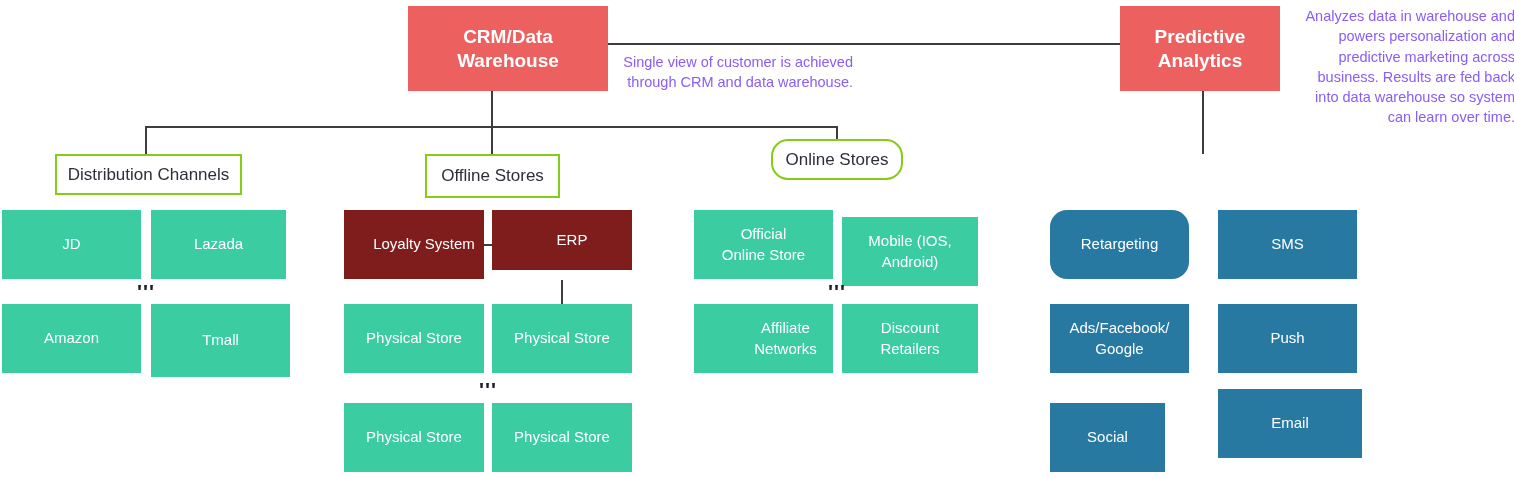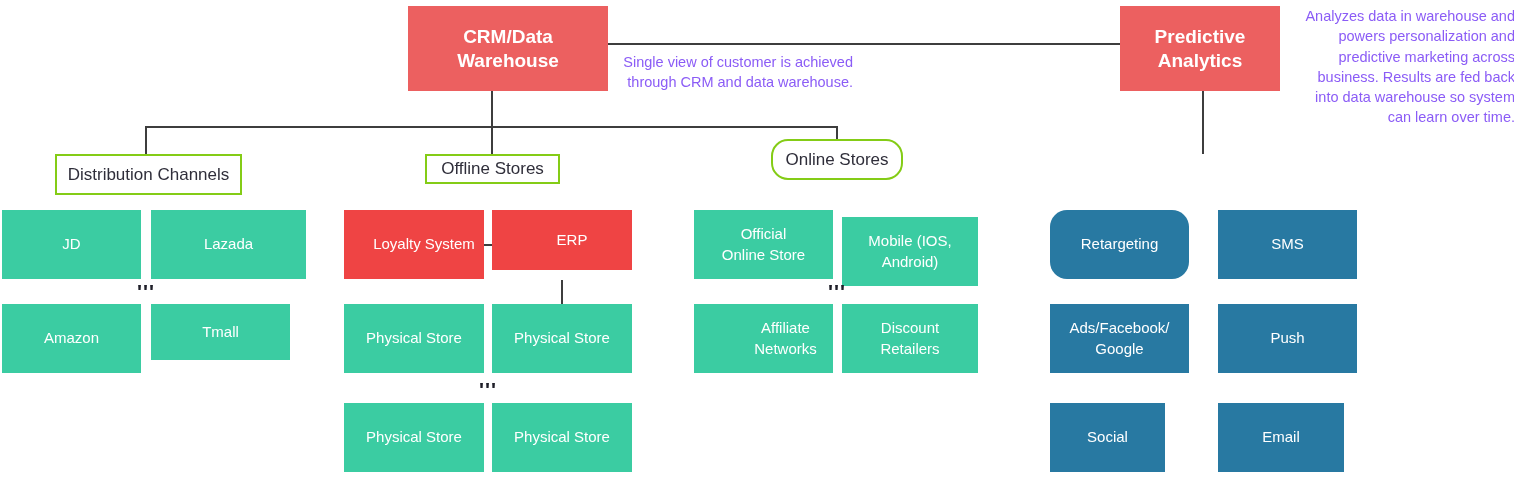--- a/index.html
+++ b/index.html
@@ -22,21 +22,21 @@
     display:flex;align-items:center;justify-content:center;
     text-align:center;color:#2f2e3a;font-size:17px;font-weight:500;
     background:#ffffff;border:2px solid #84cc16;
   }
   
   .leaf{
     display:flex;align-items:center;justify-content:center;
     text-align:center;color:#ffffff;font-size:15px;
     line-height:1.35;white-space:pre-line;
   }
-  .red{background:#ef4444;padding-left:20px;}
+  .red{background:#7f1d1d;padding-left:20px;}
   .green{background:#3bcca2;}
   .blue{background:#2879a2;}
   
   .line{background:#3d3d3d;}
   
   .note{
     color:#8b5cf6;font-size:14.5px;line-height:1.4;text-align:right;
   }
   
   .tick{
@@ -66,32 +66,32 @@
     <span>Predictive
 Analytics</span>
   </div>
 
   <div class="abs note" style="left:585px;top:52px;width:268px;">Single view of customer is achieved through CRM and data warehouse.</div>
   <div class="abs note" style="left:1297px;top:6px;width:218px;">Analyzes data in warehouse and powers personalization and predictive marketing across business. Results are fed back into data warehouse so system can learn over time.</div>
 
   <div class="abs hdr" style="left:55px;top:154px;width:187px;height:41px;">
     <span>Distribution Channels</span>
   </div>
-  <div class="abs hdr" style="left:425px;top:154px;width:135px;height:30px;">
+  <div class="abs hdr" style="left:425px;top:154px;width:135px;height:44px;">
     <span>Offline Stores</span>
   </div>
   <div class="abs hdr" style="left:771px;top:139px;width:132px;height:41px;border-radius:17px;">
     <span>Online Stores</span>
   </div>
 
   <div class="abs leaf green" style="left:2px;top:210px;width:139px;height:69px;">JD</div>
-  <div class="abs leaf green" style="left:151px;top:210px;width:155px;height:69px;">Lazada</div>
+  <div class="abs leaf green" style="left:151px;top:210px;width:135px;height:69px;">Lazada</div>
   <div class="abs tick" style="left:126px;top:281px;width:40px;">'''</div>
   <div class="abs leaf green" style="left:2px;top:304px;width:139px;height:69px;">Amazon</div>
-  <div class="abs leaf green" style="left:151px;top:304px;width:139px;height:56px;">Tmall</div>
+  <div class="abs leaf green" style="left:151px;top:304px;width:139px;height:73px;">Tmall</div>
 
   <div class="abs leaf red" style="left:344px;top:210px;width:140px;height:69px;">Loyalty System</div>
   <div class="abs leaf red" style="left:492px;top:210px;width:140px;height:60px;">ERP</div>
   <div class="abs leaf green" style="left:344px;top:304px;width:140px;height:69px;">Physical Store</div>
   <div class="abs leaf green" style="left:492px;top:304px;width:140px;height:69px;">Physical Store</div>
   <div class="abs tick" style="left:468px;top:379px;width:40px;">'''</div>
   <div class="abs leaf green" style="left:344px;top:403px;width:140px;height:69px;">Physical Store</div>
   <div class="abs leaf green" style="left:492px;top:403px;width:140px;height:69px;">Physical Store</div>
 
   <div class="abs leaf green" style="left:694px;top:210px;width:139px;height:69px;">Official
@@ -103,15 +103,15 @@
 Networks</div>
   <div class="abs leaf green" style="left:842px;top:304px;width:136px;height:69px;">Discount
 Retailers</div>
 
   <div class="abs leaf blue" style="left:1050px;top:210px;width:139px;height:69px;border-radius:17px;">Retargeting</div>
   <div class="abs leaf blue" style="left:1218px;top:210px;width:139px;height:69px;">SMS</div>
   <div class="abs leaf blue" style="left:1050px;top:304px;width:139px;height:69px;">Ads/Facebook/
 Google</div>
   <div class="abs leaf blue" style="left:1218px;top:304px;width:139px;height:69px;">Push</div>
   <div class="abs leaf blue" style="left:1050px;top:403px;width:115px;height:69px;">Social</div>
-  <div class="abs leaf blue" style="left:1218px;top:403px;width:126px;height:69px;text-align:right;">Email</div>
+  <div class="abs leaf blue" style="left:1218px;top:389px;width:144px;height:69px;text-align:right;">Email</div>
 
 </div>
 
 </body></html>

